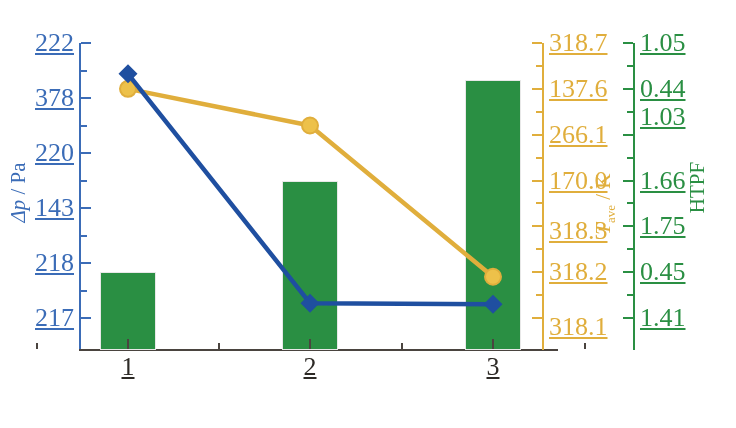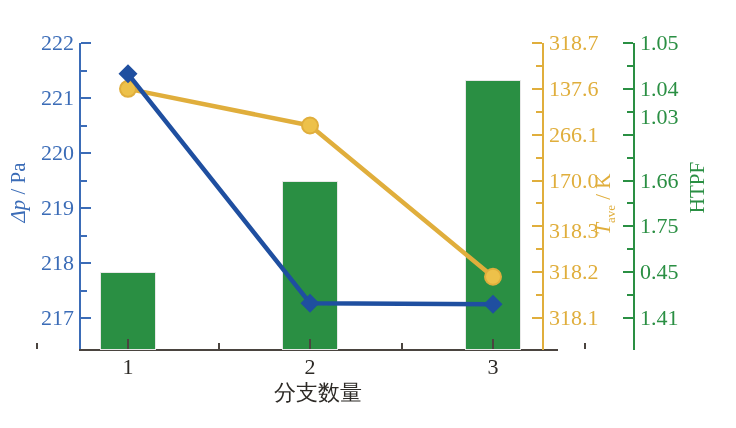--- a/index.html
+++ b/index.html
@@ -19,21 +19,21 @@
   .tick.major-l{left:81px;width:10px;height:2px;background:#3b6cb7;}
   .tick.minor-l{left:81px;width:6px;height:2px;background:#3b6cb7;}
   .tick.major-o{left:532px;width:10px;height:2px;background:#e0ae3c;}
   .tick.minor-o{left:536px;width:6px;height:2px;background:#e0ae3c;}
   .tick.major-g{left:623px;width:10px;height:2px;background:#2a8f43;}
   .tick.minor-g{left:627px;width:6px;height:2px;background:#2a8f43;}
   .tick.x{top:339px;width:2px;height:10px;background:#4a443f;}
   .tick.xminor{top:343px;width:2px;height:6px;background:#4a443f;}
 
   
-  .tl{position:absolute;font-size:22px;line-height:21px;white-space:nowrap;}
+  .tl{position:absolute;font-size:26px;line-height:21px;white-space:nowrap;text-decoration:underline;}
   .tl-left{color:#3b6cb7;text-align:right;width:66px;left:8px;}
   .tl-orange{color:#e0ae3c;text-align:center;left:549px;}
   .tl-green{color:#2a8f43;text-align:left;left:640px;}
   .tl-x{color:#2d2a26;text-align:center;width:40px;top:356px;}
 
   
   .axtitle{position:absolute;font-size:21px;white-space:nowrap;}
   .ax-left{color:#3b6cb7;left:-42px;top:180px;width:120px;text-align:center;
            transform:rotate(-90deg);transform-origin:center center;}
   .ax-orange{color:#e0ae3c;left:545px;top:190px;width:120px;text-align:center;
@@ -108,34 +108,34 @@
       <div class="tick x" style="left: 127px;"></div>
       <div class="tick x" style="left: 309px;"></div>
       <div class="tick x" style="left: 492px;"></div>
       <div class="tick xminor" style="left: 218px;"></div>
       <div class="tick xminor" style="left: 400.5px;"></div>
       <div class="tick xminor" style="left: 36px;"></div>
       <div class="tick xminor" style="left: 583.5px;"></div>
     </div>
   <div id="ticklabels">
       <div class="tl tl-left" style="top: 32px;">222</div>
-      <div class="tl tl-left" style="top: 87px;">221</div>
+      <div class="tl tl-left" style="top: 87px;">378</div>
       <div class="tl tl-left" style="top: 142px;">220</div>
-      <div class="tl tl-left" style="top: 197px;">219</div>
+      <div class="tl tl-left" style="top: 197px;">143</div>
       <div class="tl tl-left" style="top: 252px;">218</div>
       <div class="tl tl-left" style="top: 307px;">217</div>
       <div class="tl tl-orange" style="top: 32px;">318.7</div>
       <div class="tl tl-orange" style="top: 77.8333px;">137.6</div>
       <div class="tl tl-orange" style="top: 123.667px;">266.1</div>
       <div class="tl tl-orange" style="top: 169.5px;">170.0</div>
       <div class="tl tl-orange" style="top: 220px;">318.3</div>
       <div class="tl tl-orange" style="top: 261.167px;">318.2</div>
-      <div class="tl tl-orange" style="top: 307px;">318.1</div>
+      <div class="tl tl-orange" style="top: 316px;">318.1</div>
       <div class="tl tl-green" style="top: 32px;">1.05</div>
-      <div class="tl tl-green" style="top: 77.8333px;">1.04</div>
+      <div class="tl tl-green" style="top: 77.8333px;">0.44</div>
       <div class="tl tl-green" style="top: 106px;">1.03</div>
       <div class="tl tl-green" style="top: 169.5px;">1.66</div>
       <div class="tl tl-green" style="top: 215.333px;">1.75</div>
       <div class="tl tl-green" style="top: 261.167px;">0.45</div>
       <div class="tl tl-green" style="top: 307px;">1.41</div>
       <div class="tl tl-x" style="left: 108px;">1</div>
       <div class="tl tl-x" style="left: 290px;">2</div>
       <div class="tl tl-x" style="left: 473px;">3</div>
     </div>
 
@@ -157,15 +157,14 @@
   </div>
 
   <div class="axtitle ax-orange">
     <span class="it">T</span><span class="sub">ave</span>
     <span> / </span>
     <span>K</span>
   </div>
 
   <div class="axtitle ax-green">HTPF</div>
 
-  <div class="axtitle ax-x">分支数量</div>
 
 </div>
 
 </body></html>

